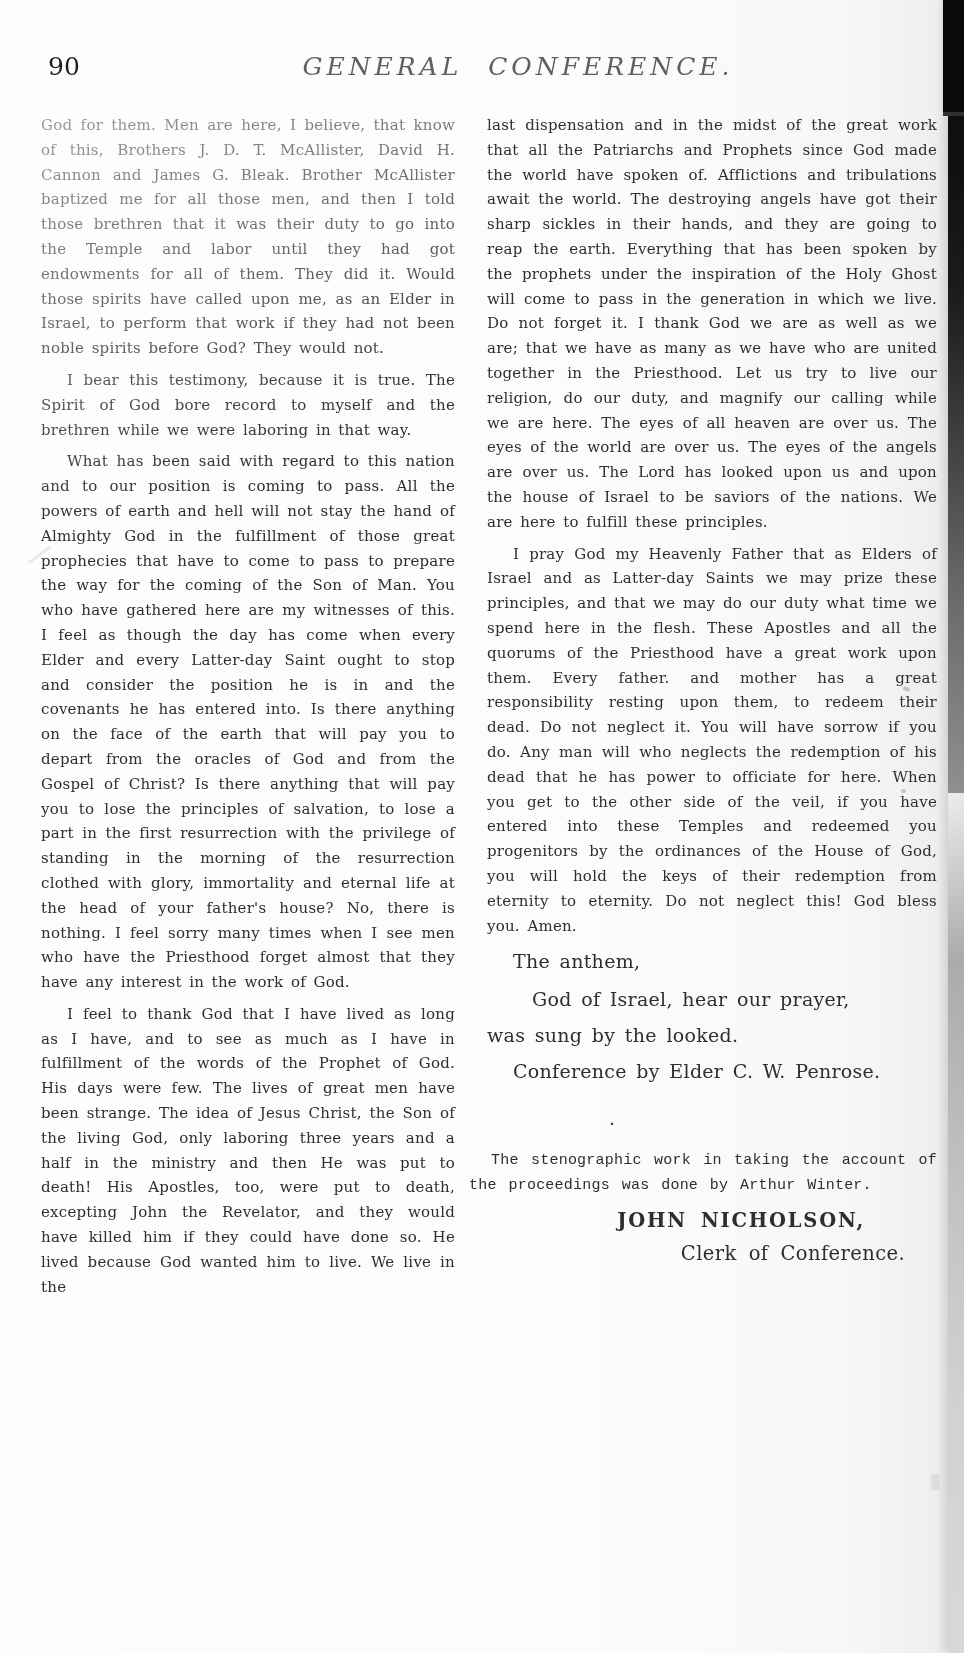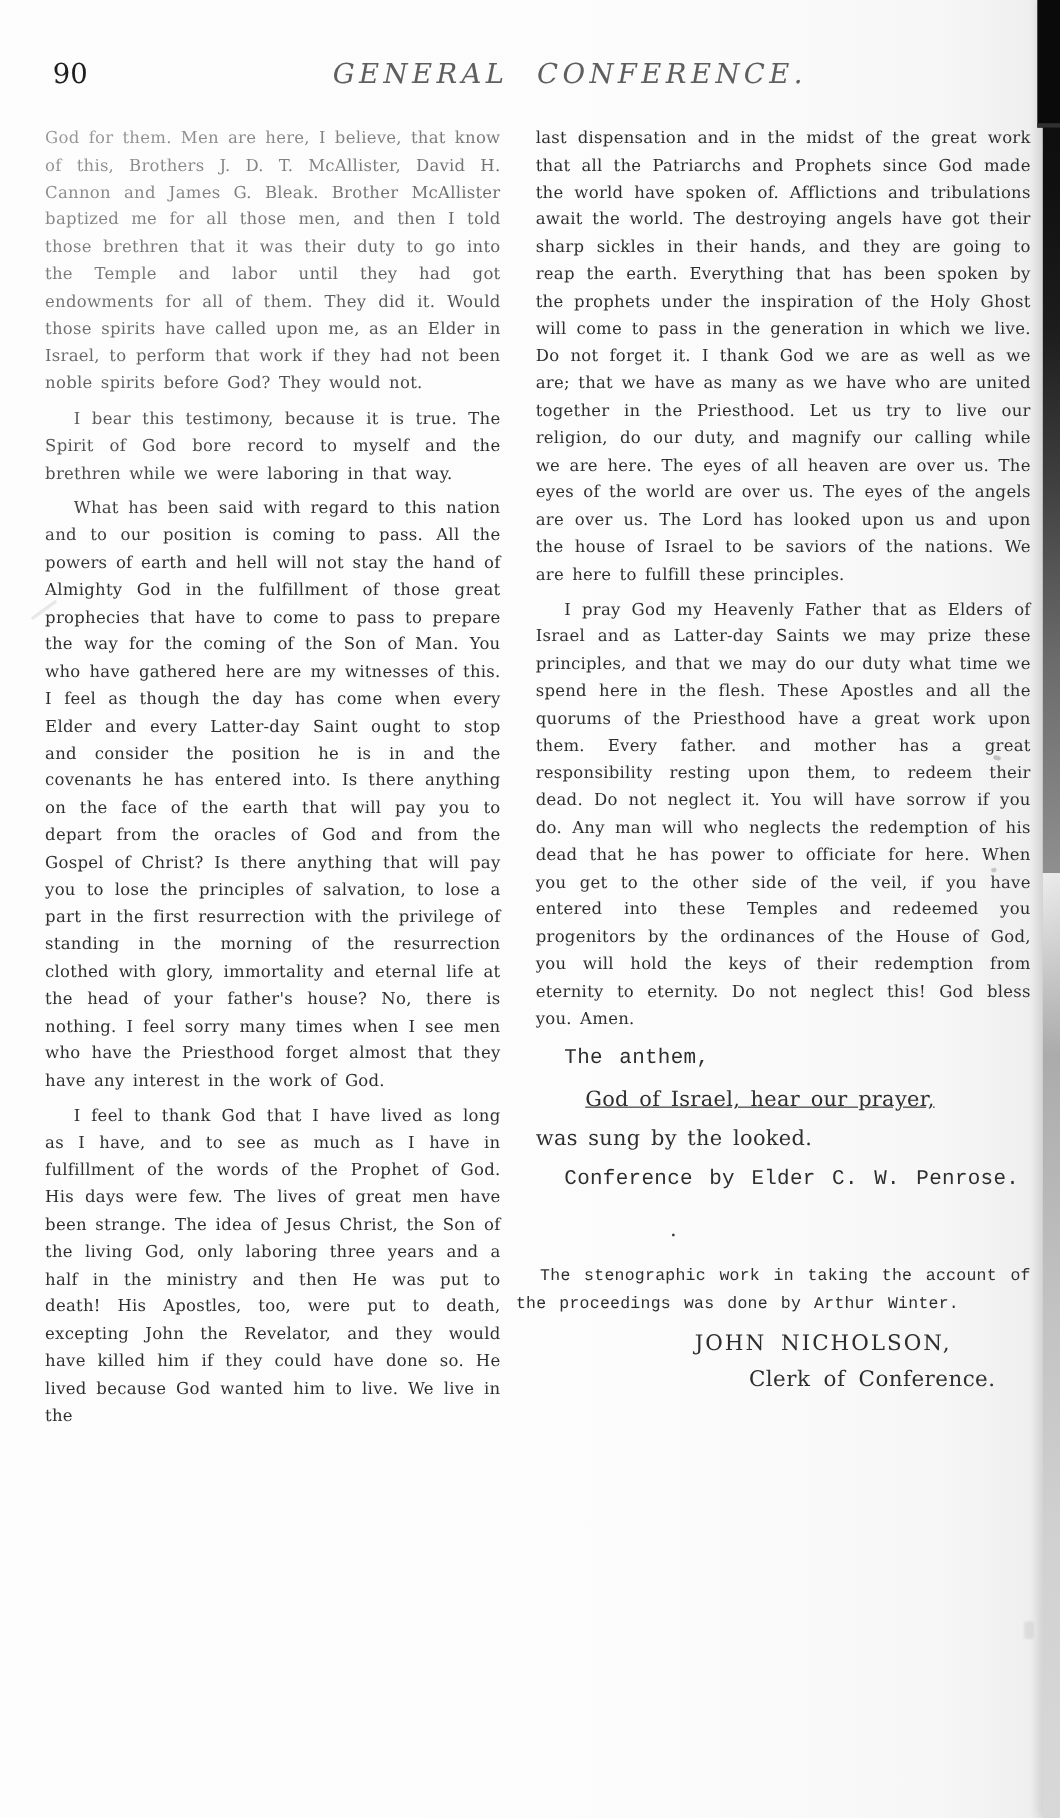--- a/index.html
+++ b/index.html
@@ -22,28 +22,28 @@
   .col-right{left:487px;width:450px;}
   .para{
     margin:0 0 7px 0;text-align:justify;text-indent:26px;
     font-size:15px;line-height:24.8px;word-spacing:0.17em;letter-spacing:0.015em;
   }
   .para.noindent{text-indent:0;}
   .line{
     margin:11px 0 0 0;font-size:19px;line-height:24.8px;
     word-spacing:0.17em;letter-spacing:0.015em;
   }
-  .line.indent{text-indent:26px;font-family:Liberation Mono, monospace;}
-  .line.anthem{text-indent:45px;margin-top:13px;text-decoration:underline;}
+  .line.indent{text-indent:26px;}
+  .line.anthem{text-indent:45px;margin-top:13px;}
   .dotline{
     margin:26px 0 0 0;text-indent:122px;font-size:19px;line-height:18px;color:#3a3a3a;
   }
   .para.steno{margin:22px 0 0 -18px;text-indent:22px;font-family:Liberation Mono, monospace;}
   .sig{margin:7px 0 0 0;text-align:right;font-size:19.5px;line-height:26px;word-spacing:0.28em;}
-  .sig.name{padding-right:72px;letter-spacing:1.8px;margin-top:9px;}
+  .sig.name{padding-right:72px;letter-spacing:1.8px;margin-top:9px;font-weight:bold;}
   .sig.title{padding-right:32px;letter-spacing:0.4px;}
   
   .edge-strip{
     position:absolute;right:0;top:0;width:16px;height:1653px;pointer-events:none;
     background:linear-gradient(180deg,#0b0b0b 0%,#101010 10%,#1c1c1c 18%,#3d3d3d 26%,
       #6a6a6a 36%,#8f8f8f 48%,#ad9f9f00 0,#ababab 58%,#c2c2c2 72%,#d1d1d1 85%,#d8d8d8 100%);
     box-shadow:-5px 0 8px rgba(120,120,120,.22);
   }
   .edge-notch{
     position:absolute;right:0;top:0;width:21px;height:112px;pointer-events:none;

